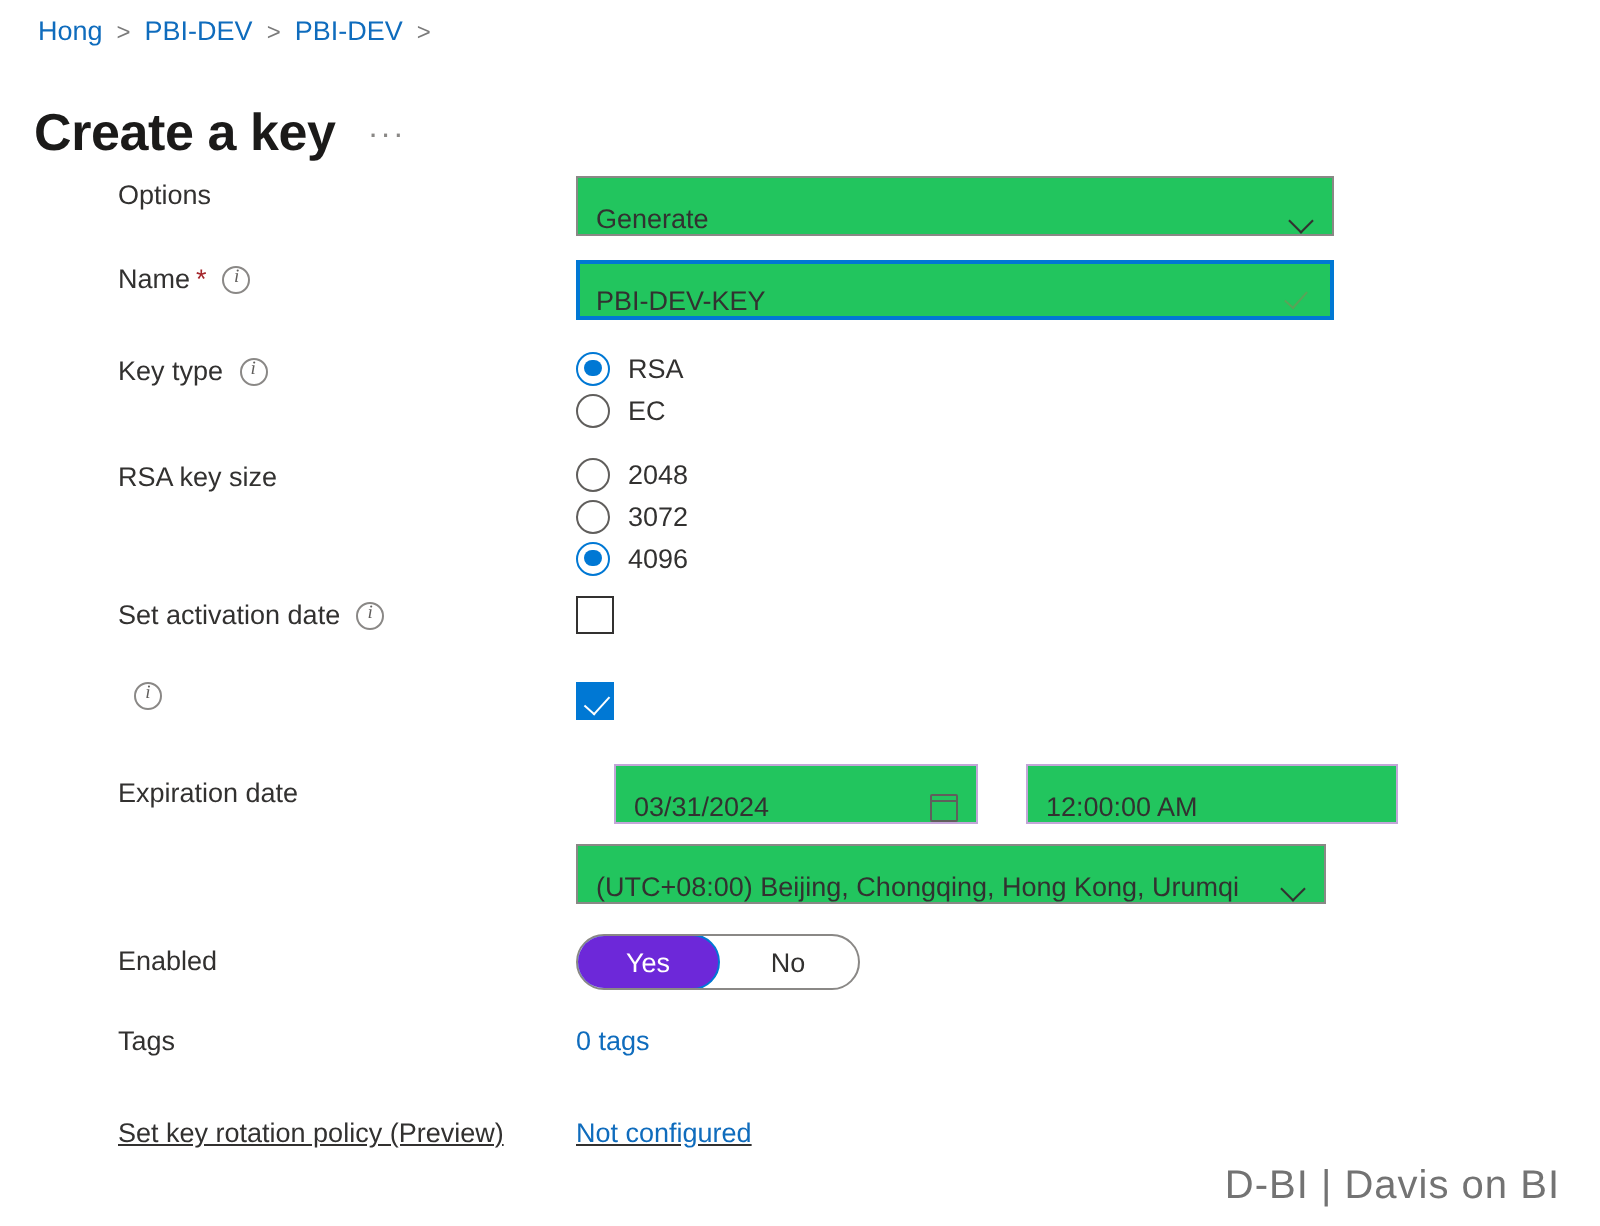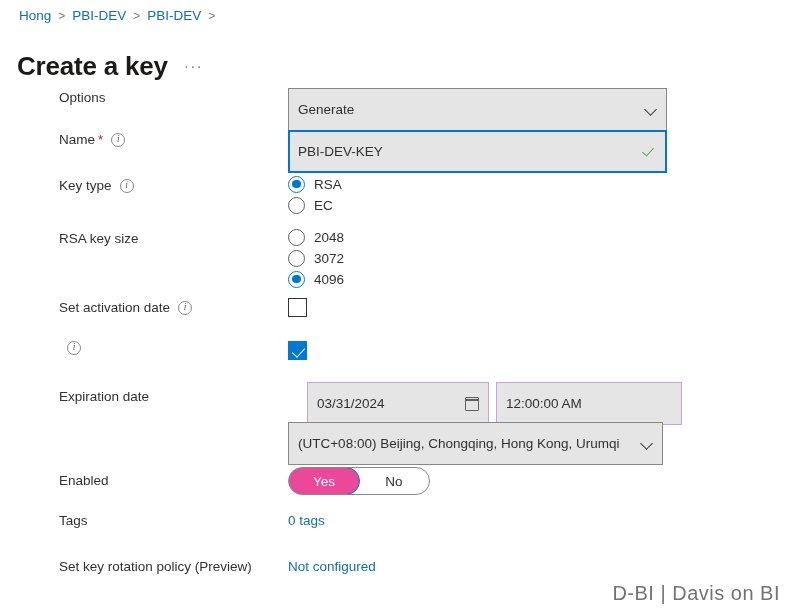--- a/index.html
+++ b/index.html
@@ -91,25 +91,25 @@
     line-height: 1;
     cursor: pointer;
     flex: none;
   }
   .info-icon span { position: relative; top: -0.5px; }
 
   .control { flex: 1; }
 
   
   .fld {
-    height: 43px;
+    height: 30px;
     border: 1px solid #8a8886;
-    background: #e5e5e5;
+    background: #22c55e;
     display: flex;
-    align-items: center;
+    align-items: flex-end;
     padding: 0 9px;
     font-size: 13.5px;
     color: #323130;
   }
   .fld.focused { border: 2px solid #0078d4; padding: 0 8px; }
   .fld.violet { border: 1px solid #c3a5d8; }
   .fld .val { flex: 1; white-space: nowrap; overflow: hidden; }
 
   .chev {
     width: 12px; height: 12px; flex: none;
@@ -195,21 +195,21 @@
     cursor: pointer;
     width: 142px;
   }
   .toggle-opt {
     flex: 1;
     display: flex; align-items: center; justify-content: center;
     font-size: 13.5px;
     color: #323130;
   }
   .toggle-opt.active {
-    background: #ec4899;
+    background: #6d28d9;
     color: #fff;
     border-radius: 14px;
     margin: -1px;
     border: 1px solid #0078d4;
   }
 
   
   .link {
     color: #0f6cbd;
     font-size: 13.5px;
@@ -340,21 +340,21 @@
       </div>
       <div class="control">
         <div class="cbox on"></div>
       </div>
     </div>
 
     <div class="row" style="height:40px;">
       <div class="label" style="padding-top:5px;">
         <span>Expiration date</span>
       </div>
-      <div class="control" style="display:flex; gap:7px;padding-left:19px;">
+      <div class="control" style="display:flex; gap:24px;padding-left:19px;">
         <div class="fld violet" style="width:182px;">
           <span class="val">03/31/2024</span>
           <span class="cal-icon"></span>
         </div>
         <div class="fld violet" style="width:186px;">
           <span class="val">12:00:00 AM</span>
         </div>
       </div>
     </div>
 
@@ -382,21 +382,21 @@
 
     <div class="row" style="height:46px;">
       <div class="label">
         <span>Tags</span>
       </div>
       <div class="control">
         <span class="link">0 tags</span>
       </div>
     </div>
 
-    <div class="row" style="height:40px;">
+    <div class="row" style="height:40px;text-decoration:underline;">
       <div class="label">
         <span>Set key rotation policy (Preview)</span>
       </div>
       <div class="control">
         <span class="link">Not configured</span>
       </div>
     </div>
 
   </div>
 

